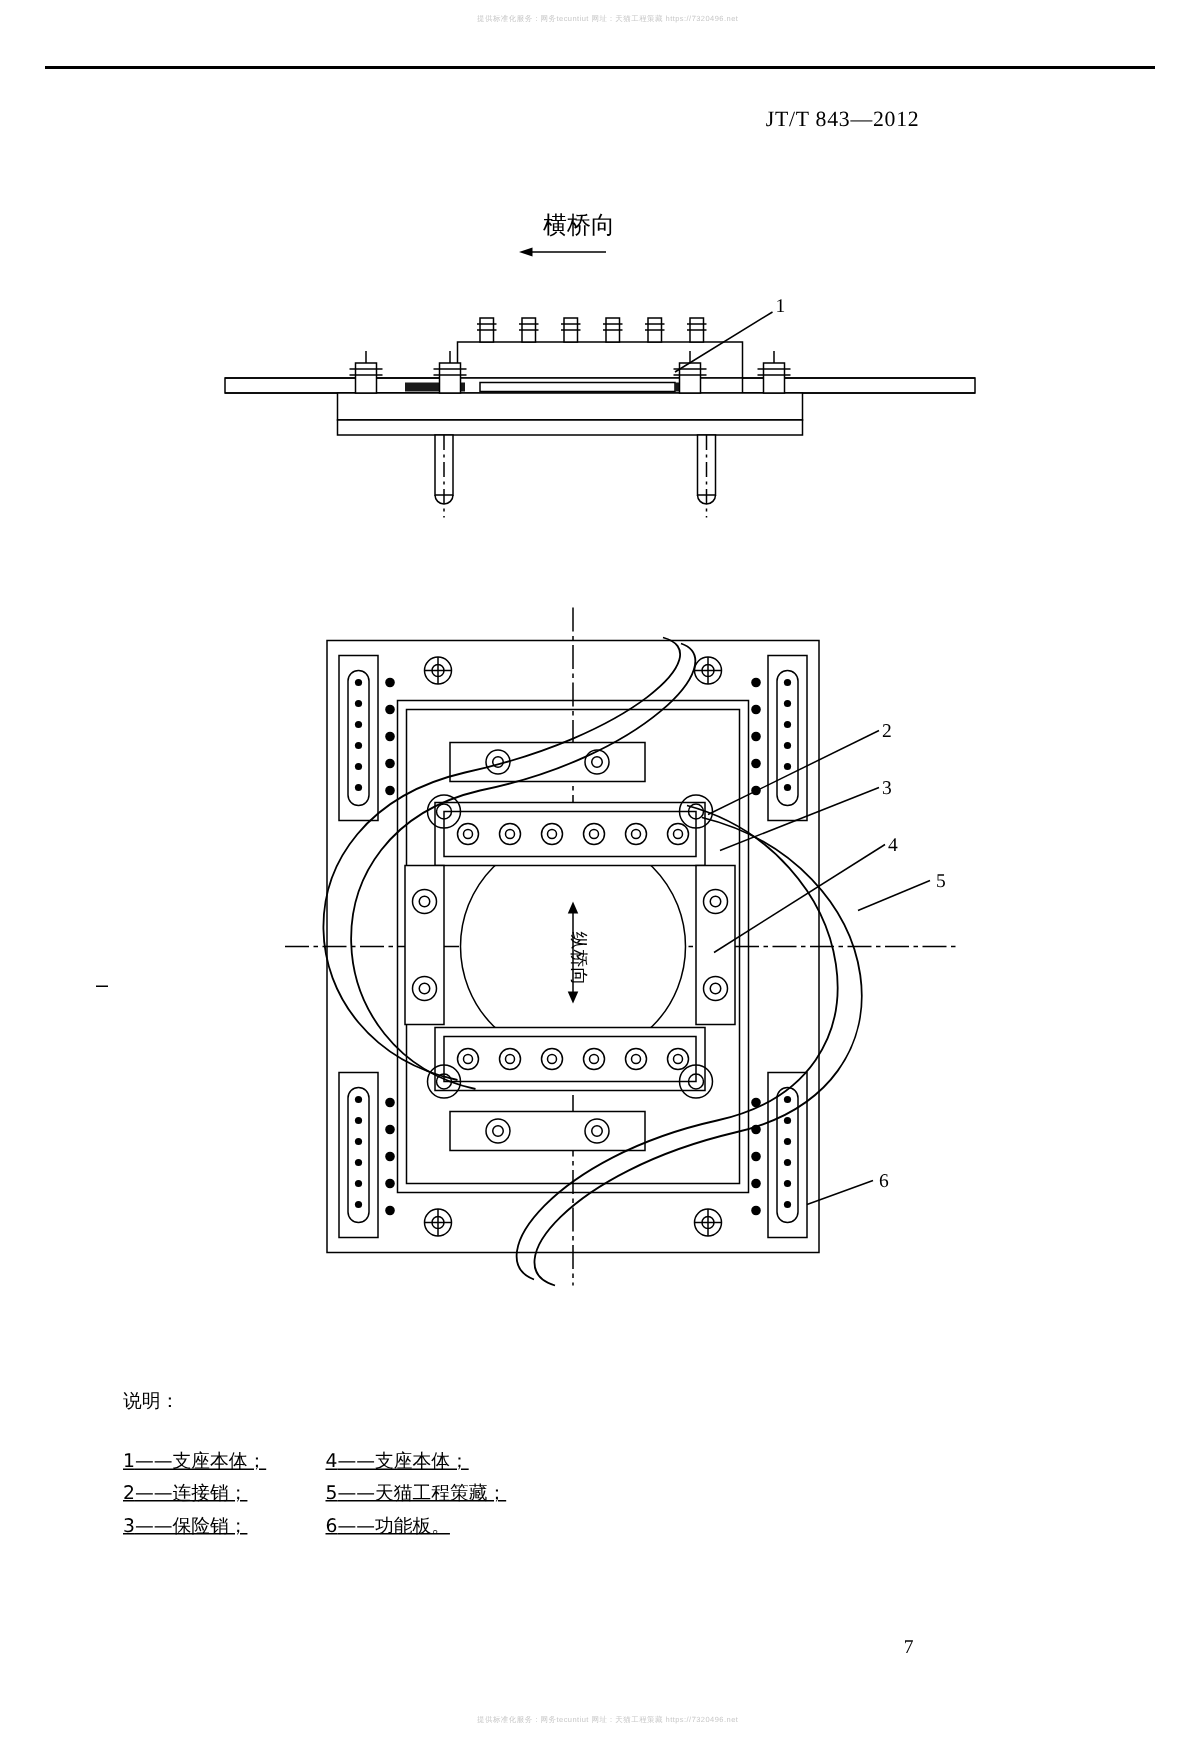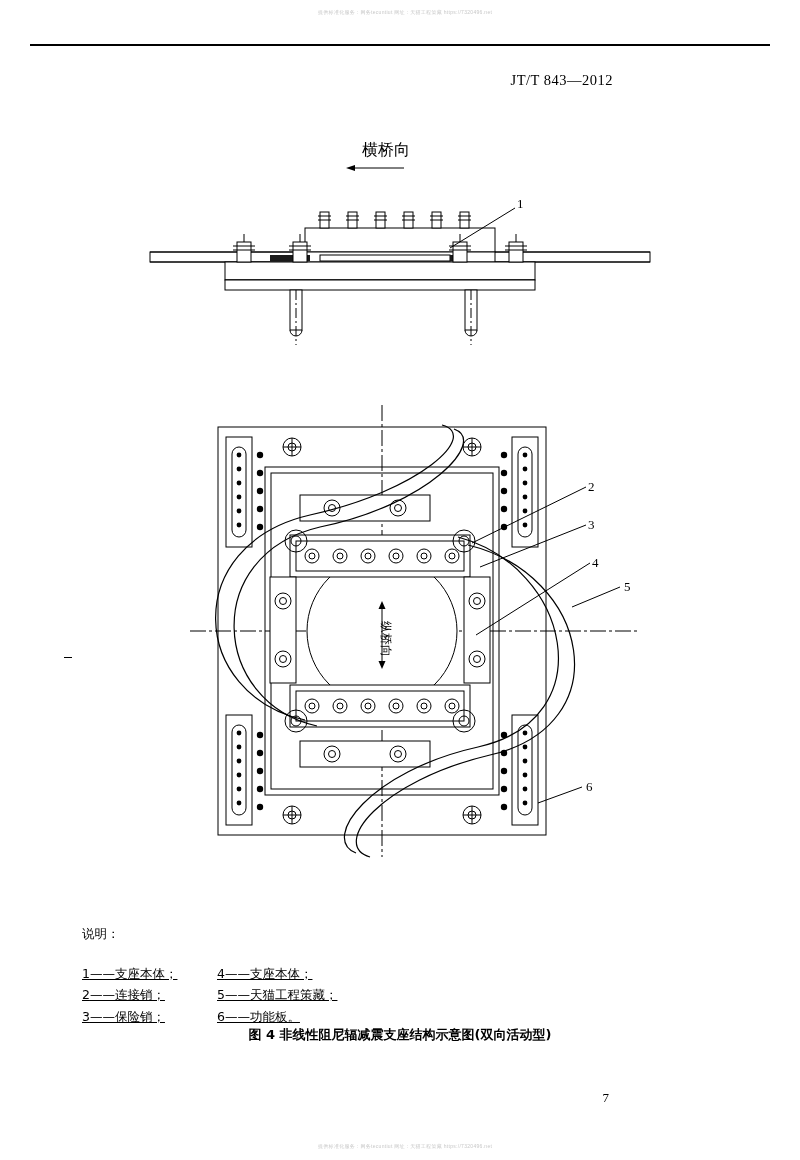--- a/index.html
+++ b/index.html
@@ -437,18 +437,17 @@
     <div class="legend-row">
       <div class="legend-col">
         <span>3</span><span>——保险销；</span>
       </div>
       <div class="legend-col">
         <span>6</span><span>——功能板。</span>
       </div>
     </div>
   </div>
 
-  <div class="fig-caption">图 4   非线性阻尼辐减震支座结构示意图(双向活动型)</div>
 
   <div class="page-no">7</div>
 
   <div class="watermark bottom">提供标准化服务：网务tecuntiut     网址：天猫工程策藏 https://7320496.net</div>
 </div>
 
 </body></html>

